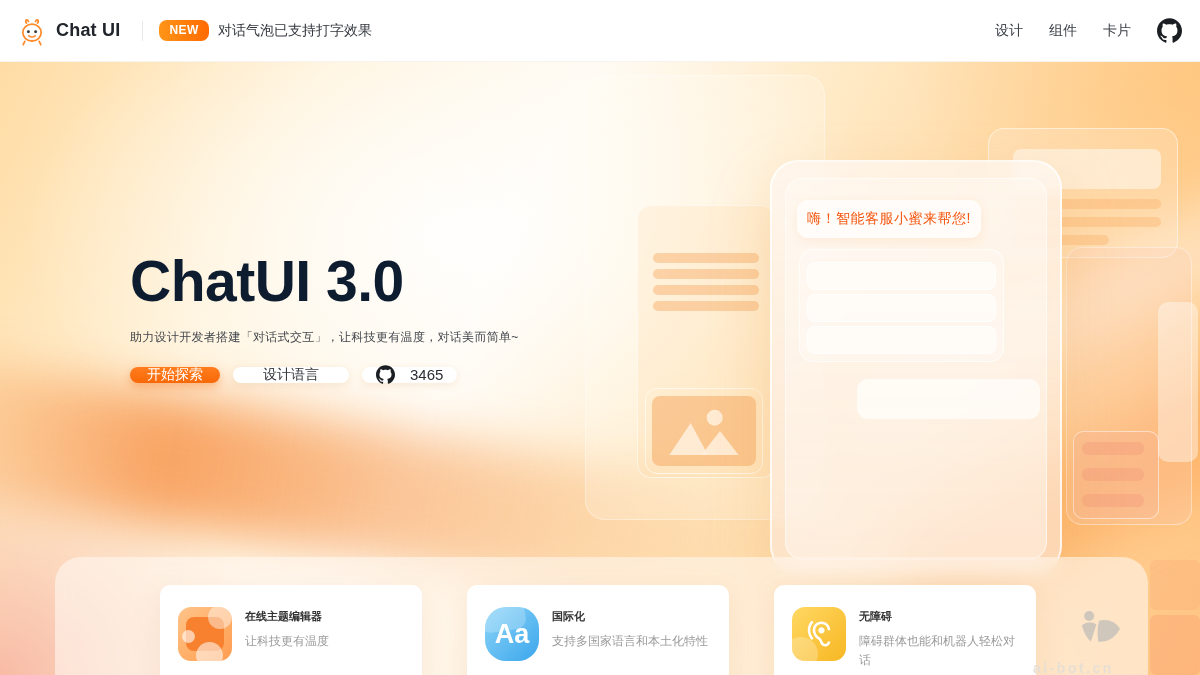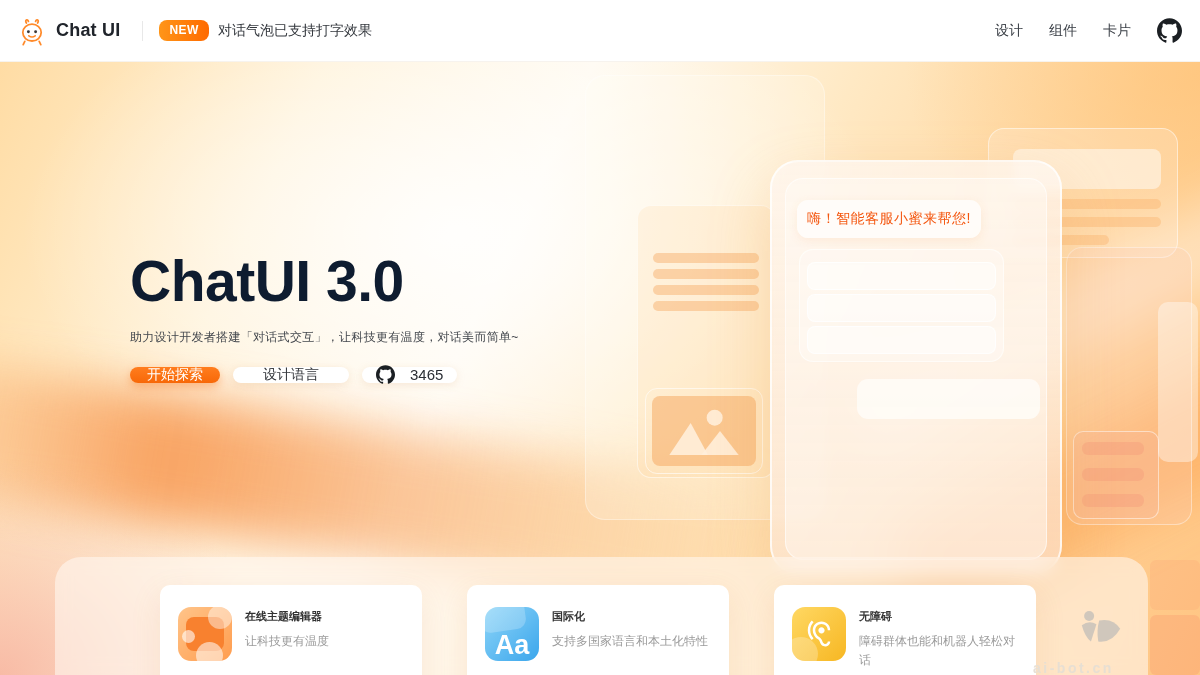--- a/index.html
+++ b/index.html
@@ -95,22 +95,22 @@
           border-radius:26px 26px 0 0; background:rgba(255,248,242,.58); backdrop-filter:blur(8px); }
   .card { position:absolute; top:523px; width:262px; height:160px; background:#fff; border-radius:10px;
           box-shadow:0 10px 30px rgba(210,140,80,.14); padding:22px 18px; display:flex; gap:13px; z-index:6; cursor:pointer; }
   .card-1 { left:160px; } .card-2 { left:467px; } .card-3 { left:774px; }
   .f-icon { width:54px; height:54px; border-radius:13px; flex-shrink:0; position:relative; overflow:hidden; }
   .icon-theme { background:linear-gradient(135deg,#ffc489,#ff9d4f); }
   .icon-theme .sq { position:absolute; left:8px; top:10px; width:38px; height:34px; background:#f8812f; border-radius:8px; }
   .icon-theme .c1 { position:absolute; right:0px; top:-2px; width:24px; height:24px; border-radius:50%; background:rgba(255,255,255,.45); }
   .icon-theme .c2 { position:absolute; left:4px; top:23px; width:13px; height:13px; border-radius:50%; background:rgba(255,255,255,.6); }
   .icon-theme .c3 { position:absolute; right:9px; bottom:-8px; width:27px; height:27px; border-radius:50%; background:rgba(255,255,255,.55); }
-  .icon-i18n { background:linear-gradient(135deg,#8ed5f8,#3ba6ec); display:flex; align-items:flex-end; justify-content:center;
-               color:#fff; font-size:27px; font-weight:700; }
+  .icon-i18n { background:linear-gradient(135deg,#8ed5f8,#3ba6ec); display:flex; align-items:center; justify-content:center;
+               color:#fff; font-size:27px; font-weight:700;border-radius:21px; }
   .icon-i18n::before { content:""; position:absolute; left:-6px; top:-10px; width:46px; height:34px;
                        border-radius:10px; background:rgba(255,255,255,.22); transform:rotate(-8deg); }
   .icon-a11y { background:linear-gradient(135deg,#ffd863,#f7b723); display:flex; align-items:center; justify-content:center; }
   .icon-a11y::before { content:""; position:absolute; left:-8px; bottom:-10px; width:34px; height:34px;
                        border-radius:50%; background:rgba(255,255,255,.25); }
   .f-title { font-size:11px; font-weight:600; color:#333; margin-top:2px; }
   .f-desc { font-size:12px; color:#9a9a9a; margin-top:8px; line-height:1.6; max-width:164px; }
 
   
   .watermark { position:absolute; left:1033px; top:546px; display:flex; align-items:flex-end; gap:14px; z-index:9;flex-direction:column; }

